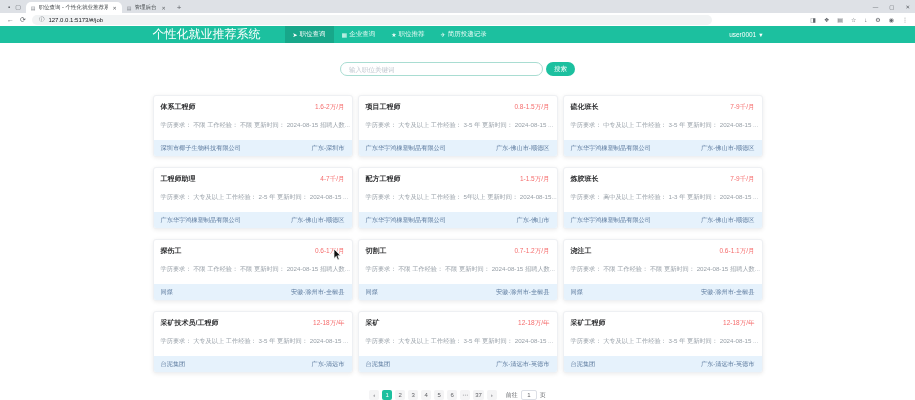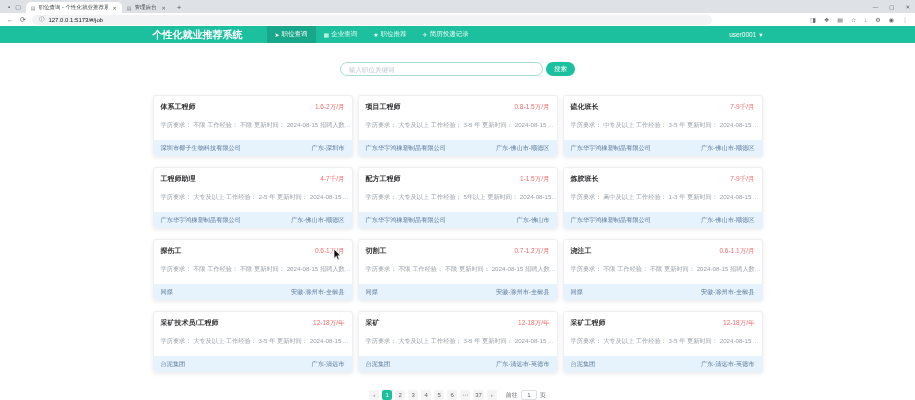--- a/index.html
+++ b/index.html
@@ -24,21 +24,21 @@
   .addressbar { height: 13px; background: #fff; display: flex; align-items: center; padding: 0 7px; gap: 6px; }
   .nav-glyph { font-size: 7px; color: #5f6368; line-height: 1; }
   .omnibox { width: 680px; height: 10px; background: #f1f3f4; border-radius: 5px; display: flex; align-items: center; gap: 4px; padding: 0 7px; font-size: 6px; color: #202124; }
   .omni-info { color: #5f6368; font-size: 5.5px; }
   .toolbar-icons { display: flex; align-items: center; gap: 8px; font-size: 6px; color: #5f6368; margin-left: auto; }
 
   
   .appheader { height: 17px; background: var(--accent, #1cc09f); }
   .container { width: 610px; margin: 0 auto; }
   .appheader .container { display: flex; align-items: stretch; height: 17px; }
-  .brand { color: #fff; font-weight: bold; font-size: 10px; line-height: 17px; margin-right: 24px; white-space: nowrap; }
+  .brand { color: #fff; font-weight: normal; font-size: 12px; line-height: 17px; margin-right: 24px; white-space: nowrap; }
   .nav-item { display: flex; align-items: center; gap: 2px; color: #e8fbf6; font-size: 6.5px; padding: 0 8px; white-space: nowrap; }
   .nav-item.active { background: rgba(0,0,0,0.13); color: #fff; }
   .nav-icon { font-size: 6px; }
   .user { margin-left: auto; display: flex; align-items: center; gap: 3px; color: #fff; font-size: 6.5px; }
 
   
   .search-row { margin: 19px auto 0; width: 235px; display: flex; }
   .search-input { flex: 1; height: 14px; border: 1px solid #a9ddd2; border-radius: 7px; padding: 0 8px; font-size: 6.5px; color: #606266; outline: none; background: #fff; }
   .search-input::placeholder { color: #c0c7cf; }
   .search-btn { height: 14px; margin-left: 3px; background: var(--accent, #1cc09f); color: #fff; border: none; border-radius: 7px; font-size: 6.5px; padding: 0 8px; }

